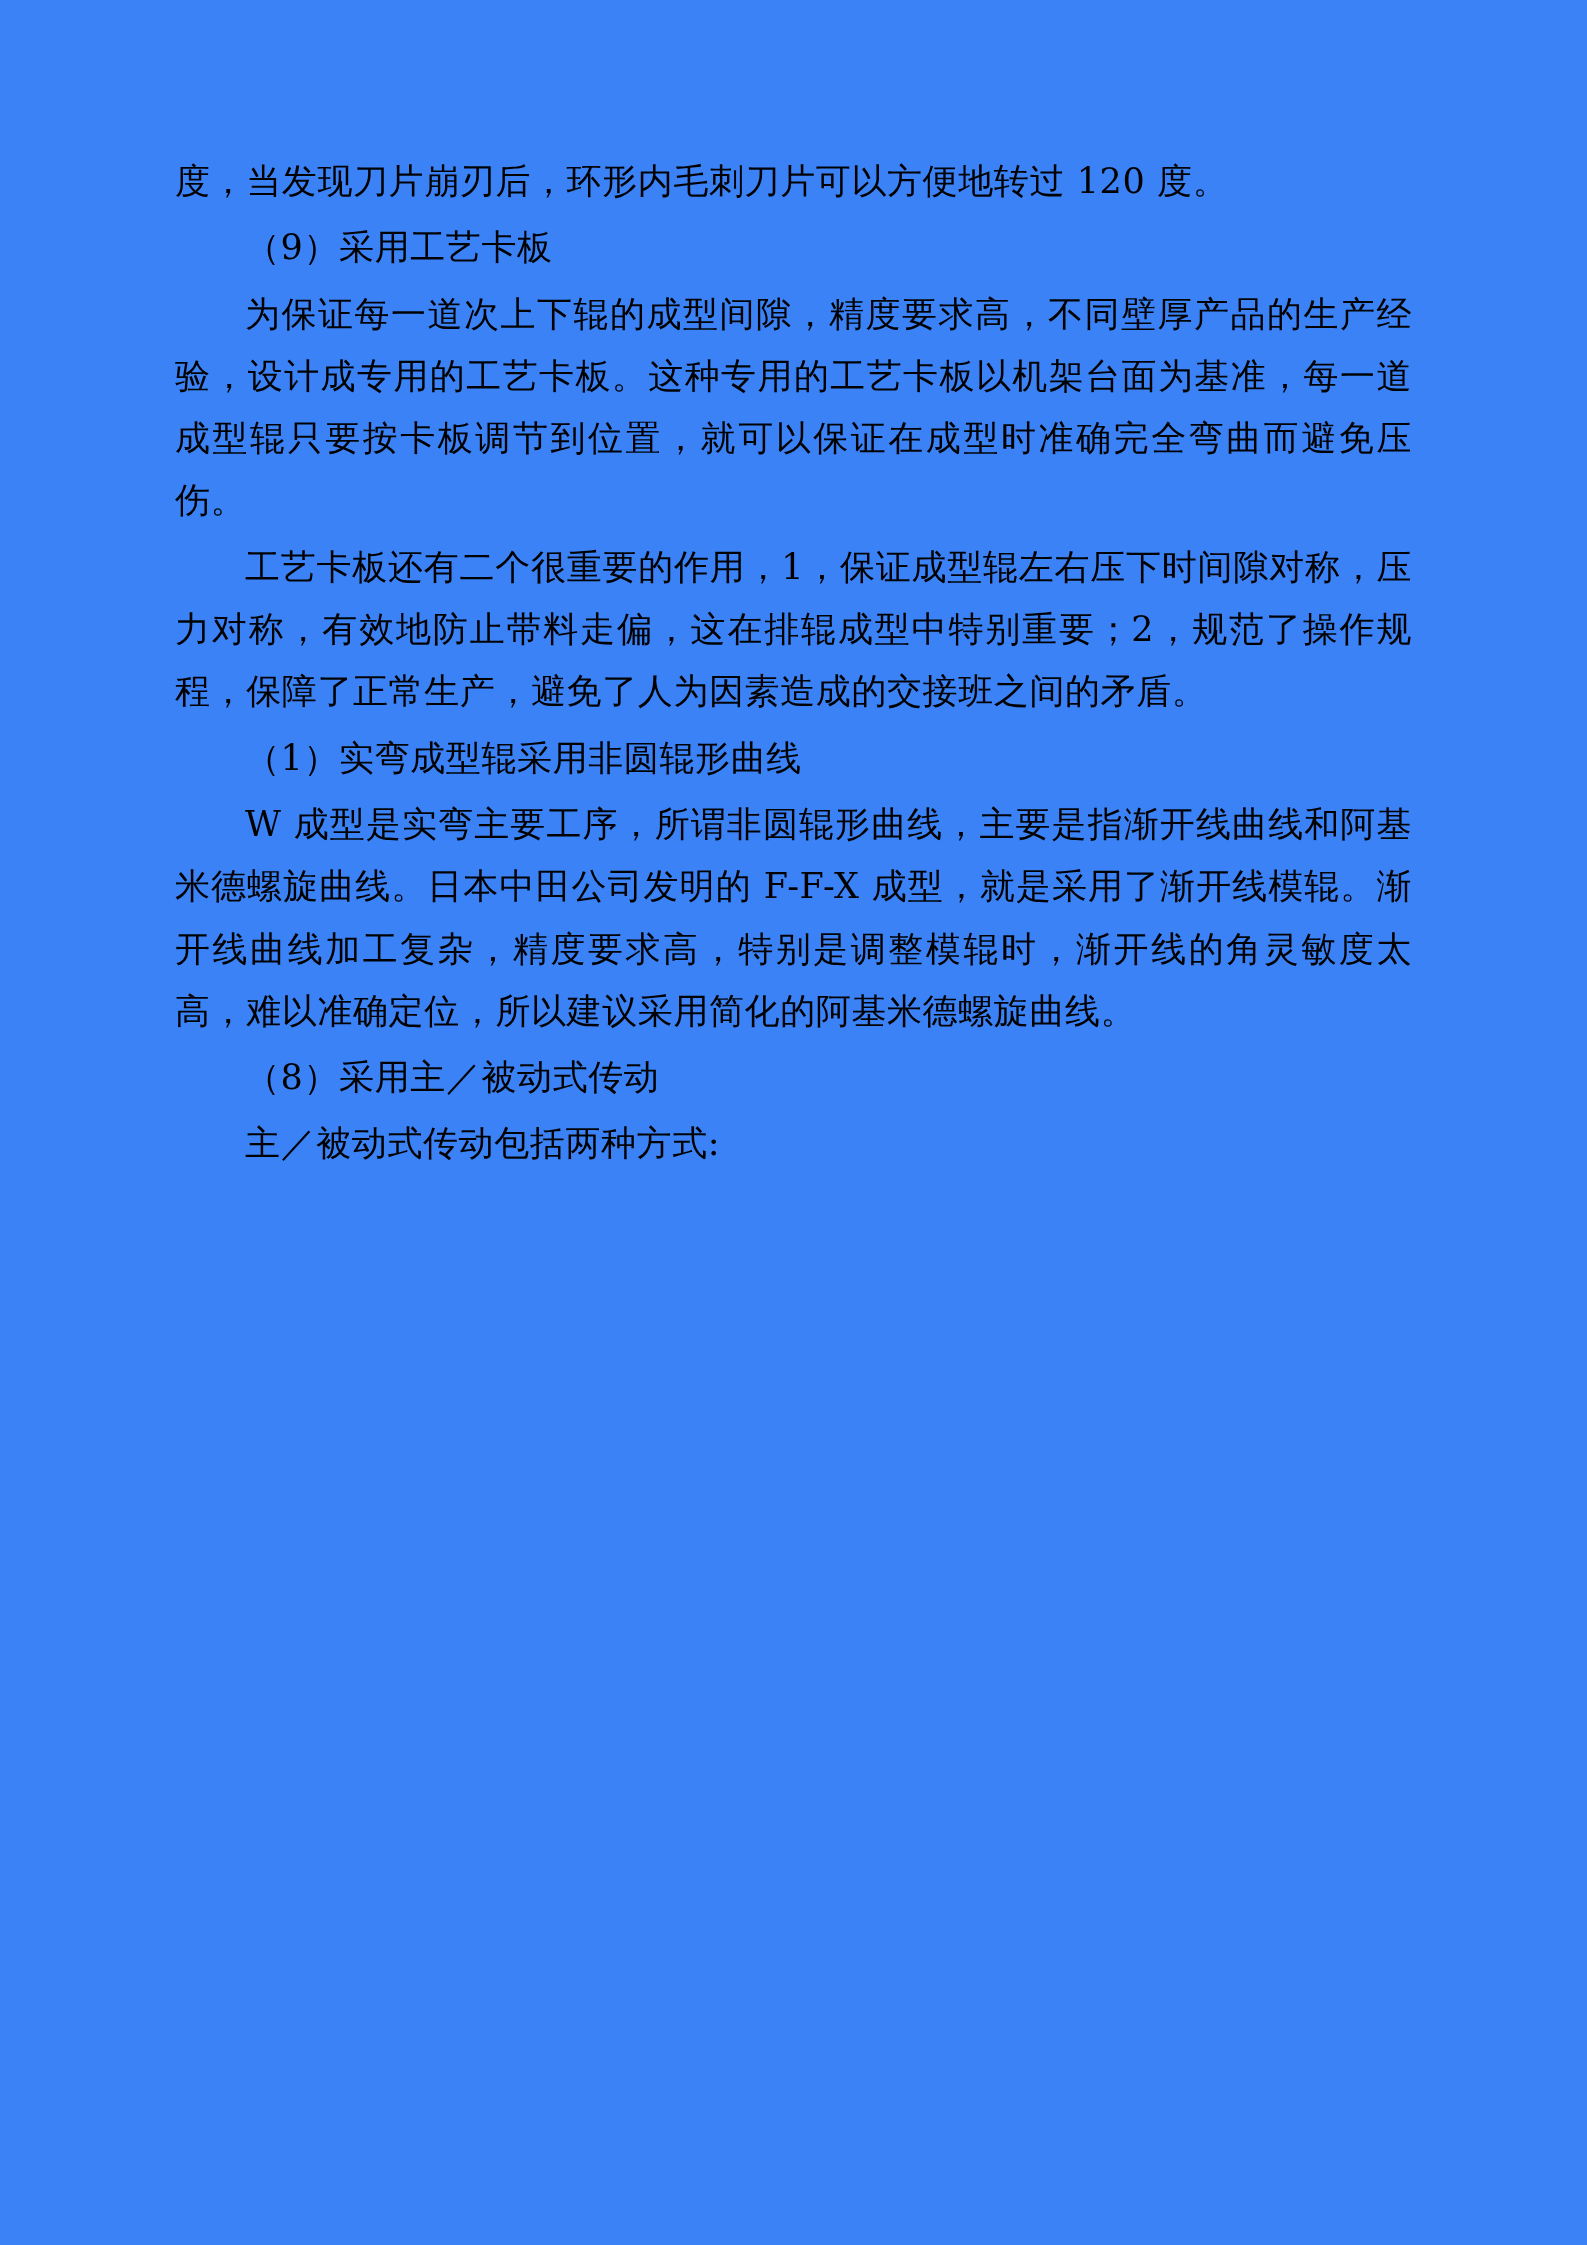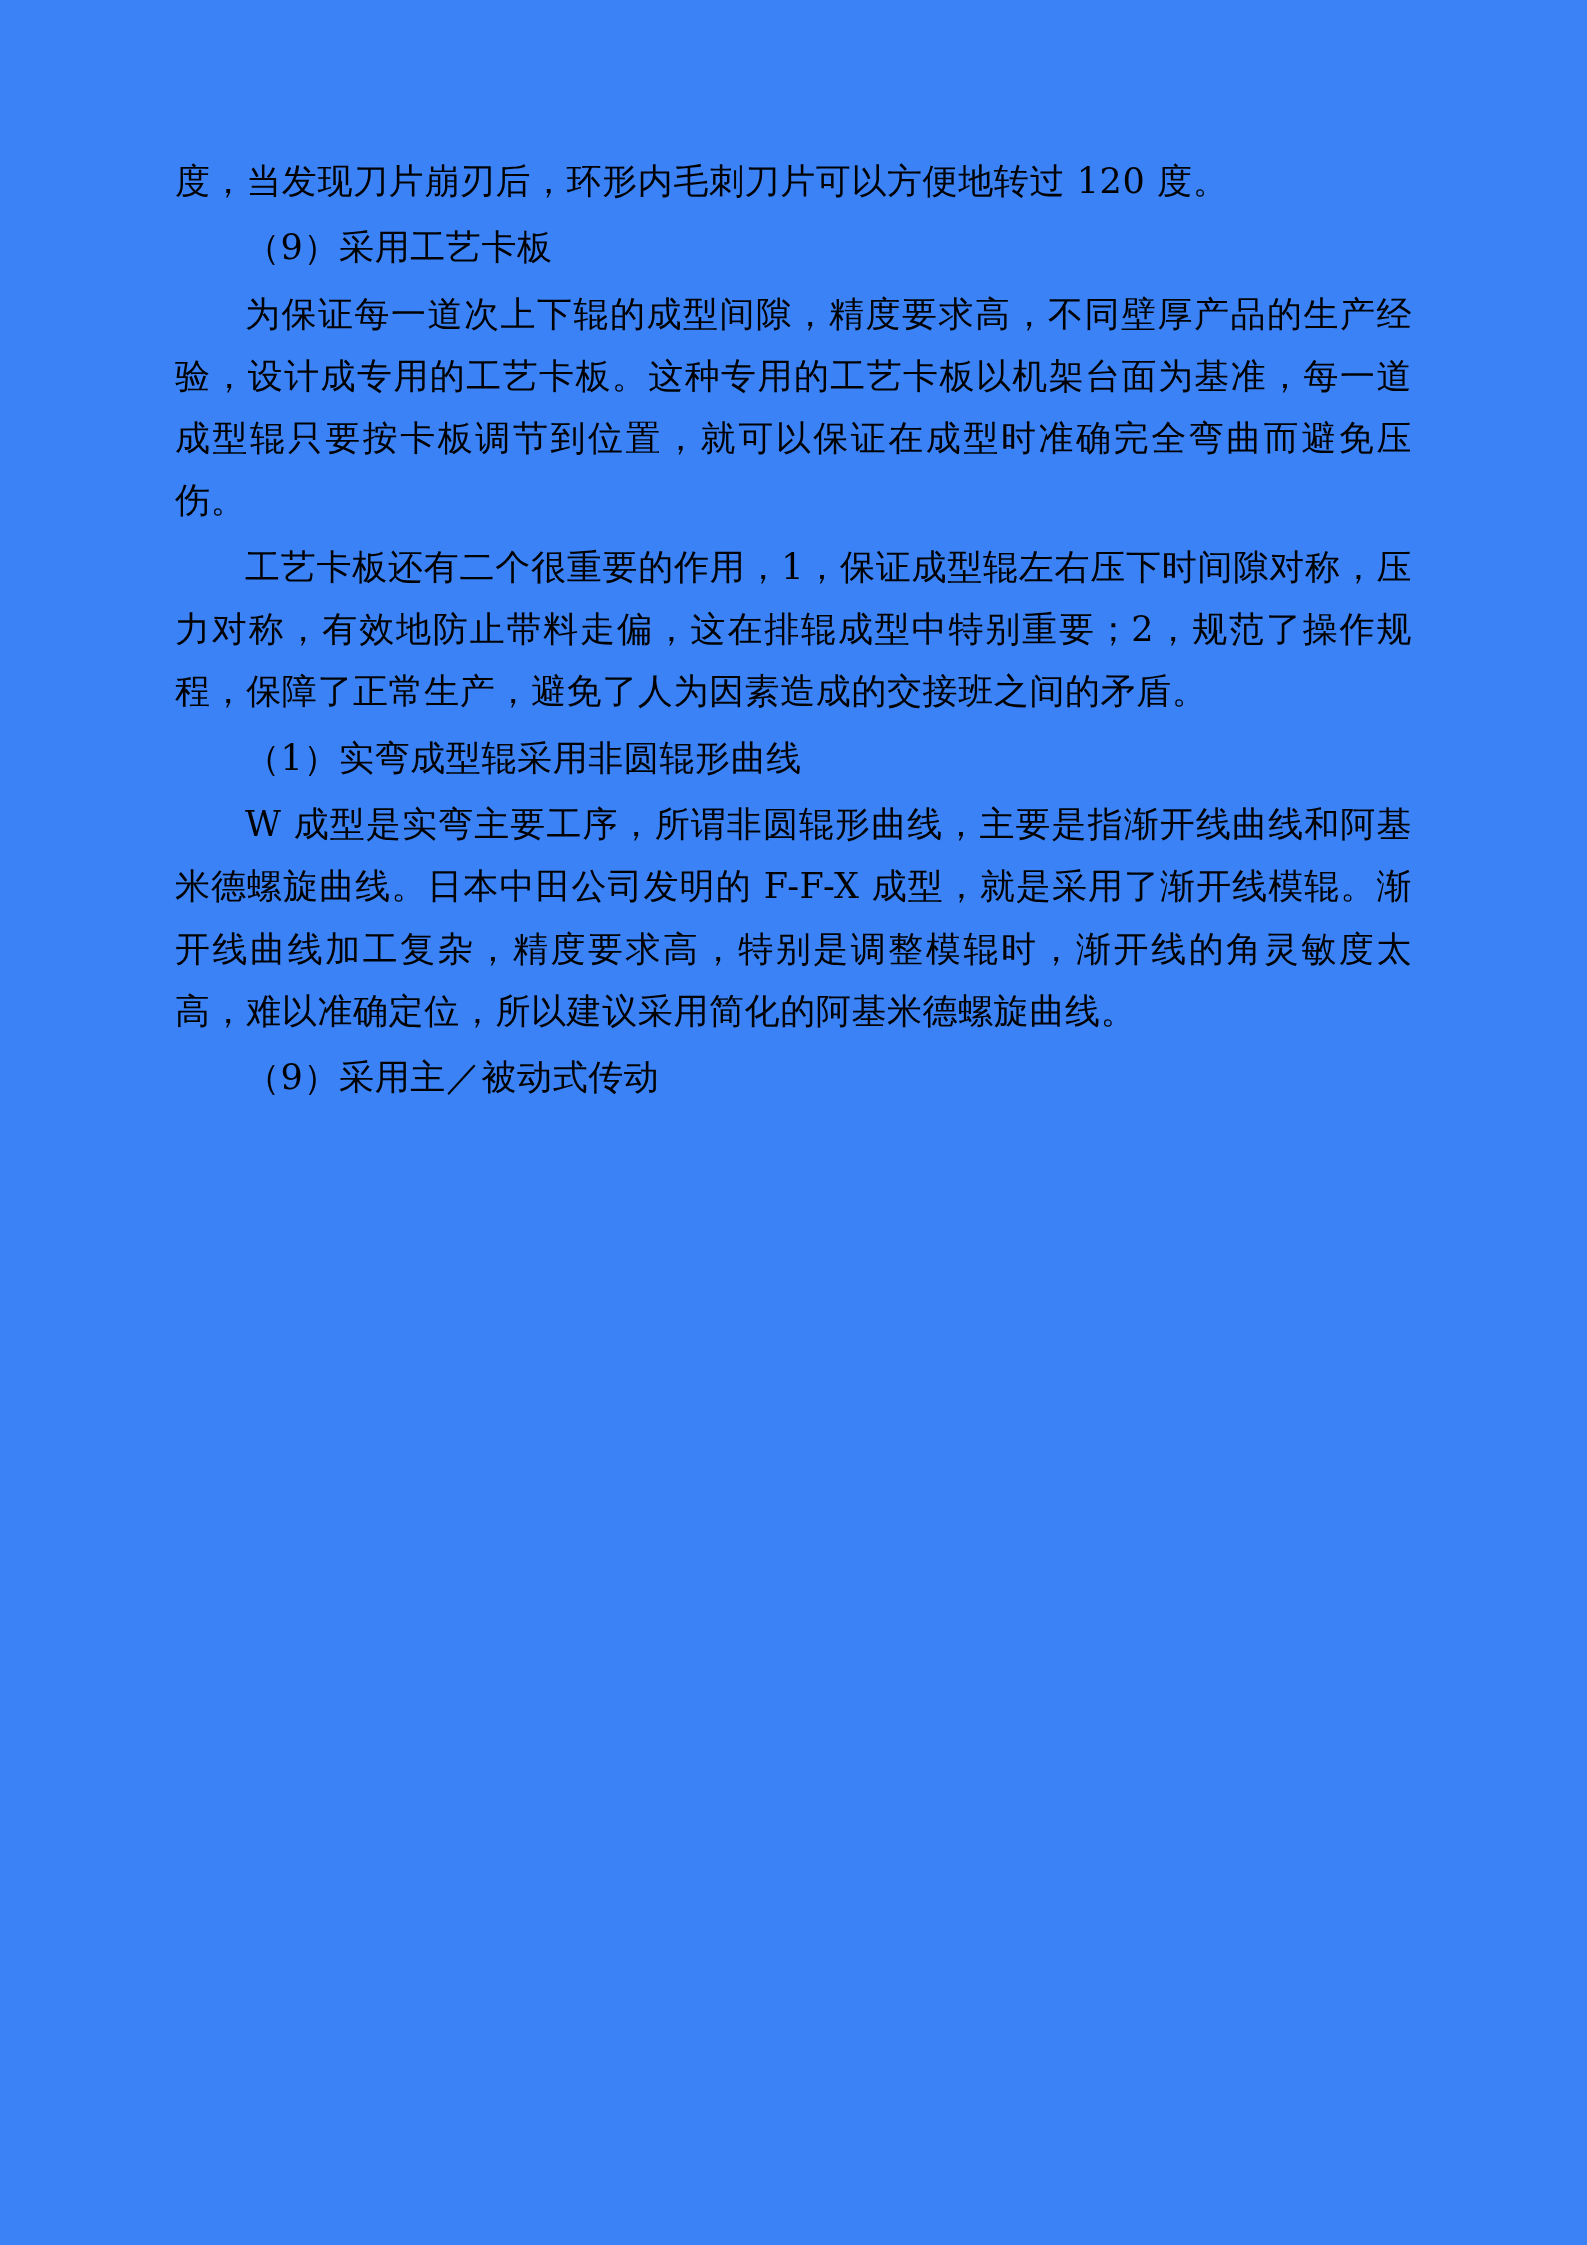--- a/index.html
+++ b/index.html
@@ -50,15 +50,16 @@
 <body>
 
 <div class="page">
   <div class="body-text">
     <p class="para noindent">度，当发现刀片崩刃后，环形内毛刺刀片可以方便地转过 120 度。</p>
     <p class="para">（9）采用工艺卡板</p>
     <p class="para">为保证每一道次上下辊的成型间隙，精度要求高，不同壁厚产品的生产经验，设计成专用的工艺卡板。这种专用的工艺卡板以机架台面为基准，每一道成型辊只要按卡板调节到位置，就可以保证在成型时准确完全弯曲而避免压伤。</p>
     <p class="para">工艺卡板还有二个很重要的作用，1，保证成型辊左右压下时间隙对称，压力对称，有效地防止带料走偏，这在排辊成型中特别重要；2，规范了操作规程，保障了正常生产，避免了人为因素造成的交接班之间的矛盾。</p>
     <p class="para">（1）实弯成型辊采用非圆辊形曲线</p>
     <p class="para">W 成型是实弯主要工序，所谓非圆辊形曲线，主要是指渐开线曲线和阿基米德螺旋曲线。日本中田公司发明的 F-F-X 成型，就是采用了渐开线模辊。渐开线曲线加工复杂，精度要求高，特别是调整模辊时，渐开线的角灵敏度太高，难以准确定位，所以建议采用简化的阿基米德螺旋曲线。</p>
-    <p class="para">（9）采用主／被动式传动</p>
+    <p class="para">（8）采用主／被动式传动</p>
+    <p class="para">主／被动式传动包括两种方式:</p>
   </div>
 </div>
 
 </body></html>

